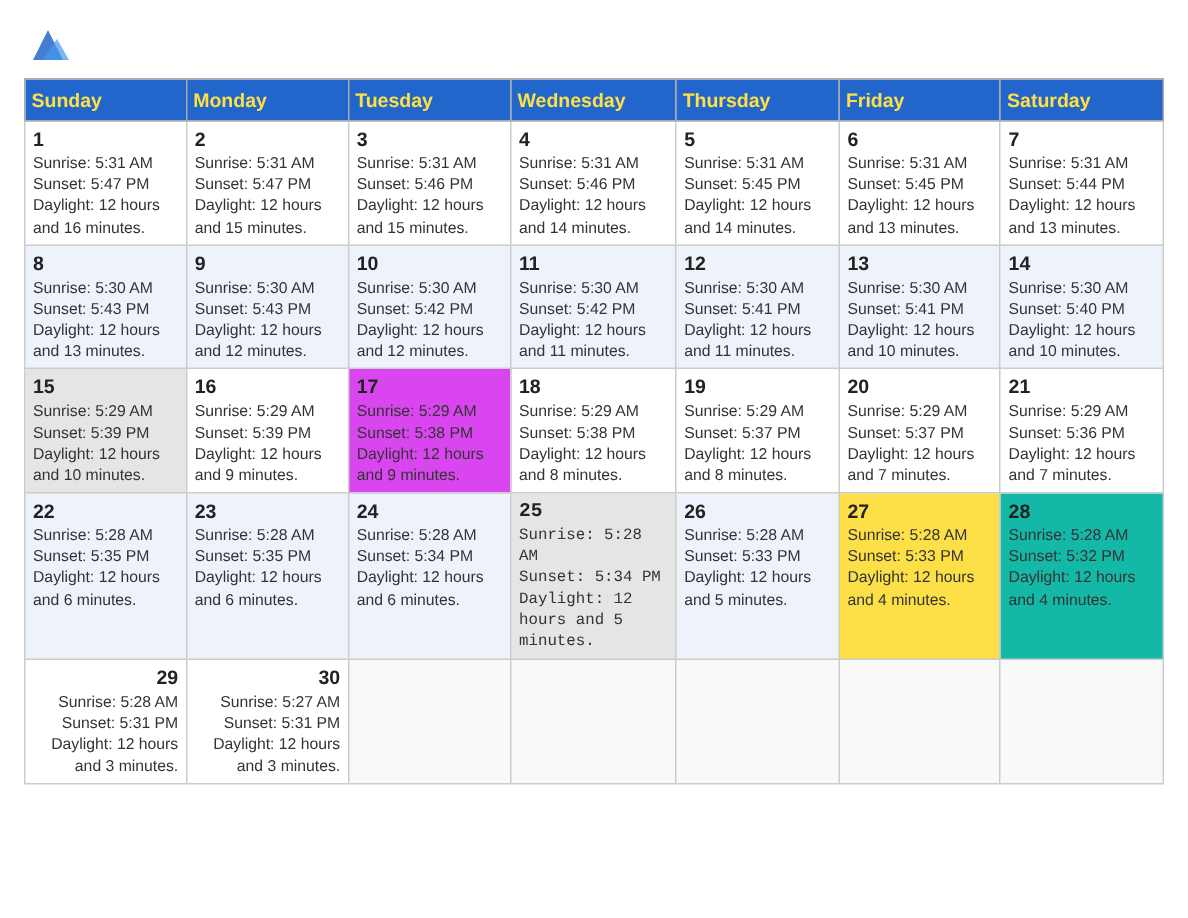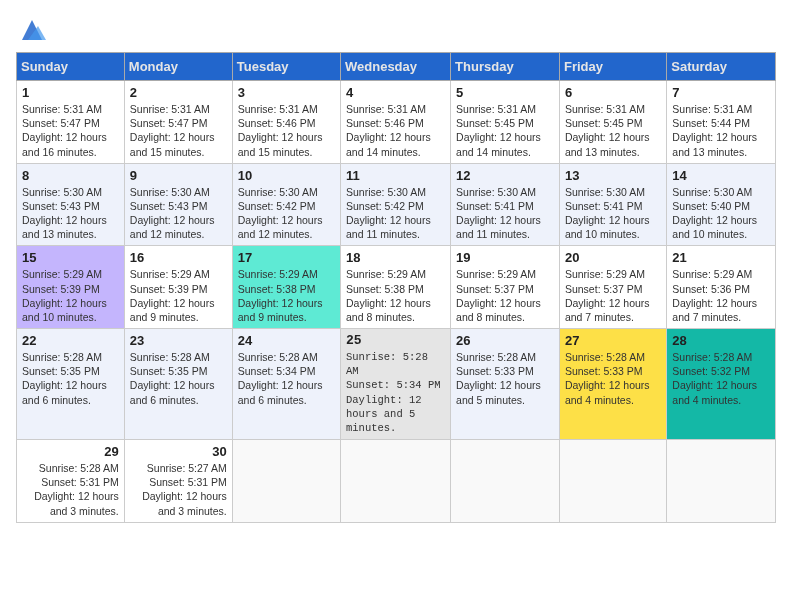--- a/index.html
+++ b/index.html
@@ -56,21 +56,21 @@
       color: #444;
       margin-top: 2px;
     }
     .calendar-table {
       width: 100%;
       border-collapse: collapse;
       font-size: 11px;
     }
     .calendar-table th {
       background: #2266cc;
-      color: #e5e5e5;
+      color: #fde047;
       padding: 6px 4px;
       text-align: left;
       font-size: 13px;
       font-weight: bold;
       border: 1px solid #aaa;
     }
     .calendar-table td {
       border: 1px solid #ccc;
       vertical-align: top;
       padding: 4px 5px;
@@ -215,33 +215,33 @@
 Daylight: 12 hours and 10 minutes.</div>
         </td>
         <td style="background: rgb(238, 242, 251);">
           <span class="day-number">14</span>
           <div class="day-info" style="white-space: pre-line;">Sunrise: 5:30 AM
 Sunset: 5:40 PM
 Daylight: 12 hours and 10 minutes.</div>
         </td>
       </tr>
       <tr>
-        <td style="background: #c4b5fd; margin-top: 12px;">
+        <td style="background: #e5e5e5; margin-top: 12px;">
           <span class="day-number">15</span>
           <div class="day-info" style="white-space: pre-line;">Sunrise: 5:29 AM
 Sunset: 5:39 PM
 Daylight: 12 hours and 10 minutes.</div>
         </td>
         <td style="background: rgb(255, 255, 255);">
           <span class="day-number">16</span>
           <div class="day-info" style="white-space: pre-line;">Sunrise: 5:29 AM
 Sunset: 5:39 PM
 Daylight: 12 hours and 9 minutes.</div>
         </td>
-        <td style="background: #5eead4; margin-top: 27px;">
+        <td style="background: #d946ef; margin-top: 27px;">
           <span class="day-number">17</span>
           <div class="day-info" style="white-space: pre-line;">Sunrise: 5:29 AM
 Sunset: 5:38 PM
 Daylight: 12 hours and 9 minutes.</div>
         </td>
         <td style="background: rgb(255, 255, 255);">
           <span class="day-number">18</span>
           <div class="day-info" style="white-space: pre-line;">Sunrise: 5:29 AM
 Sunset: 5:38 PM
 Daylight: 12 hours and 8 minutes.</div>

